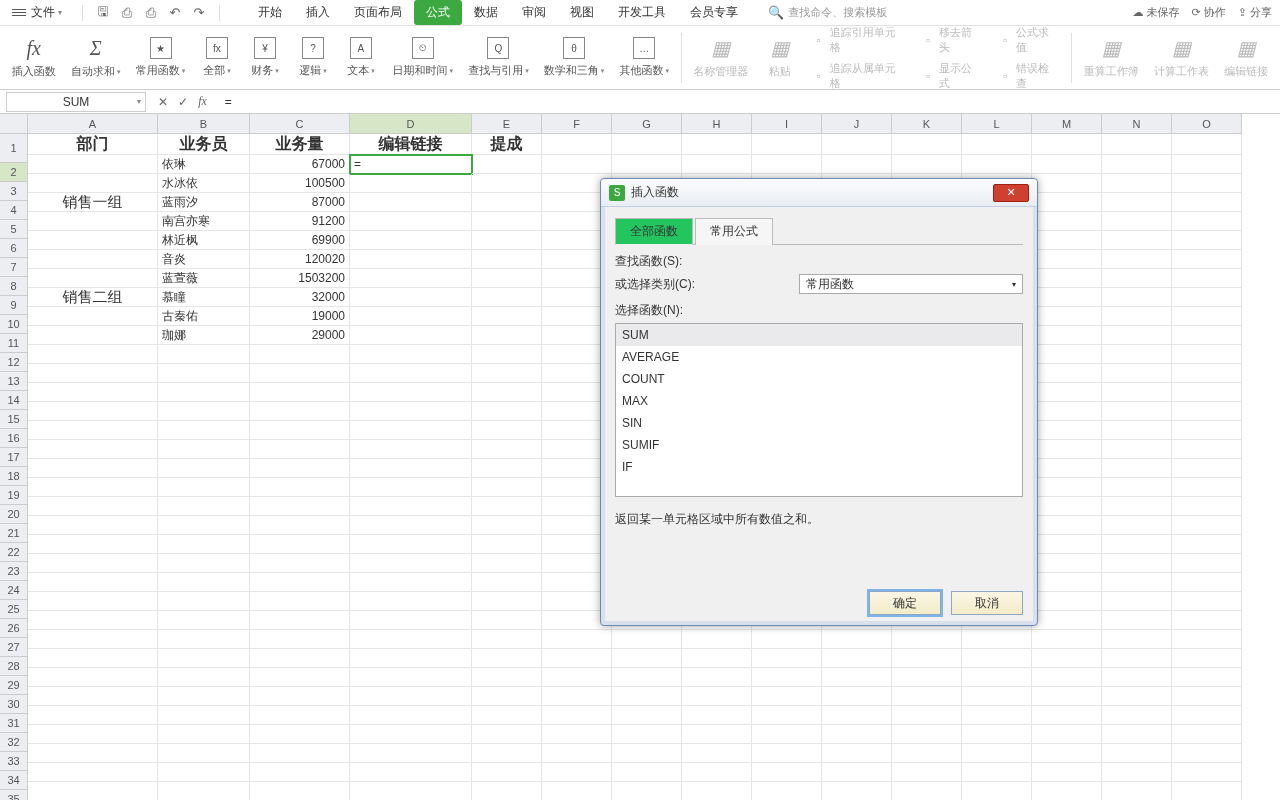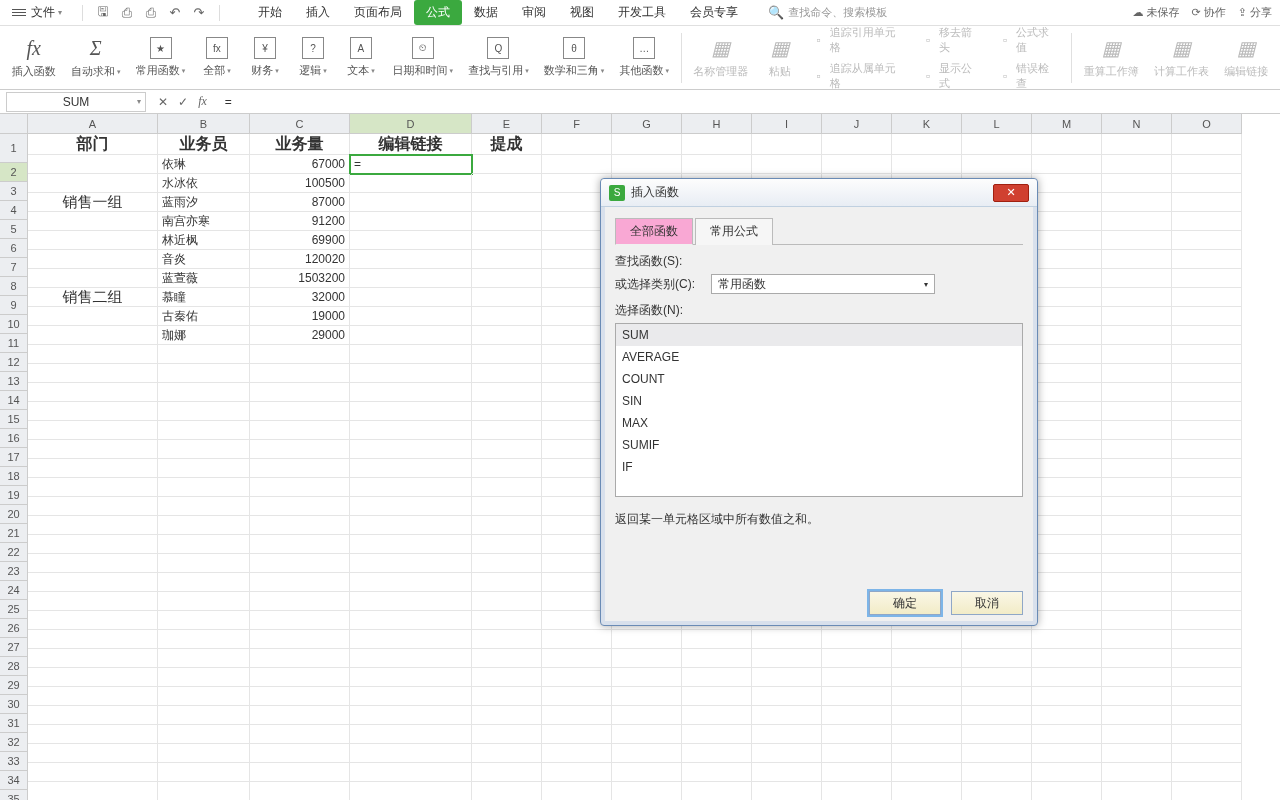--- a/index.html
+++ b/index.html
@@ -64,24 +64,24 @@
 .cell.dept { font-size: 15px; font-family: SimSun, serif; justify-content: center; }
 .cell.active { outline: 2px solid #3ba93f; outline-offset: -1px; background: #fff; }
 .dialog { position: absolute; left: 600px; top: 178px; width: 438px; background: #f0f0f0; border: 1px solid #6a8bb5; box-shadow: 0 0 8px rgba(0,0,0,.35), inset 0 0 0 4px rgba(180,200,230,.4); border-radius: 4px; }
 .dlg-title { height: 28px; display: flex; align-items: center; padding: 0 8px; background: linear-gradient(#fdfdfd, #e8edf4); border-bottom: 1px solid #c0d0e0; border-radius: 4px 4px 0 0; }
 .dlg-title .logo { width: 16px; height: 16px; background: #3ba93f; color: #fff; font-size: 10px; display: flex; align-items: center; justify-content: center; border-radius: 2px; margin-right: 6px; }
 .dlg-title .ttl { font-size: 12px; }
 .dlg-close { margin-left: auto; width: 36px; height: 18px; background: #d04030; border: 1px solid #a02010; border-radius: 2px; color: #fff; display: flex; align-items: center; justify-content: center; font-size: 11px; cursor: pointer; }
 .dlg-body { padding: 10px 14px; font-size: 12px; }
 .dlg-tabs { display: flex; border-bottom: 1px solid #bbb; margin-bottom: 8px; }
 .dlg-tab { padding: 4px 14px; border: 1px solid #bbb; border-bottom: none; background: #f6f6f6; margin-right: 2px; cursor: pointer; position: relative; top: 1px; }
-.dlg-tab.active { background: #f9a8d4; border-bottom: 1px solid #f0f0f0; }
+.dlg-tab.active { background: #22c55e; border-bottom: 1px solid #f0f0f0; }
 .dlg-label { margin-bottom: 4px; }
 .dlg-search { width: 322px; height: 20px; border: 1px solid #7a9cc6; background: #3b6ea5; color: #fff; padding: 0 4px; font-size: 11px; display: flex; align-items: center; margin-bottom: 8px; }
-.dlg-row { display: flex; align-items: center; gap: 16px; margin-bottom: 8px; }
+.dlg-row { display: flex; align-items: center; gap: 24px; margin-bottom: 8px; justify-content: space-between; }
 .dlg-select { flex: 0 0 224px; height: 20px; border: 1px solid #aaa; background: #fff; display: flex; align-items: center; padding: 0 18px 0 6px; position: relative; }
 .dlg-select .chev { position: absolute; right: 6px; font-size: 8px; }
 .dlg-list { height: 174px; border: 1px solid #aaa; background: #fff; overflow: auto; }
 .dlg-li { padding: 4px 6px; cursor: pointer; }
 .dlg-li.sel { background: #eaeaec; }
 .dlg-syn { margin-top: 18px; font-weight: bold; }
 .dlg-desc { margin-top: 14px; min-height: 60px; }
 .dlg-buttons { display: flex; justify-content: flex-end; gap: 10px; padding: 10px 14px; }
 .dlg-btn { width: 72px; height: 24px; border: 1px solid #8fa7c7; background: linear-gradient(#faf7e6, #f2ecc7); cursor: pointer; font-size: 12px; display:flex;align-items:center;justify-content:center; }
 .dlg-btn.primary { box-shadow: 0 0 0 2px #7db5e8; }
@@ -925,22 +925,22 @@
       <div class="dlg-select">
         <span>常用函数</span>
         <span class="chev">▾</span>
       </div>
     </div>
     <div class="dlg-label">选择函数(N):</div>
     <div class="dlg-list" id="fnlist">
         <div class="dlg-li sel">SUM</div>
         <div class="dlg-li">AVERAGE</div>
         <div class="dlg-li">COUNT</div>
+        <div class="dlg-li">MAX</div>
         <div class="dlg-li">SIN</div>
-        <div class="dlg-li">MAX</div>
         <div class="dlg-li">SUMIF</div>
         <div class="dlg-li">IF</div>
       </div>
     <div class="dlg-desc">返回某一单元格区域中所有数值之和。</div>
   </div>
   <div class="dlg-buttons">
     <div class="dlg-btn primary">确定</div>
     <div class="dlg-btn">取消</div>
   </div>
 </div>

